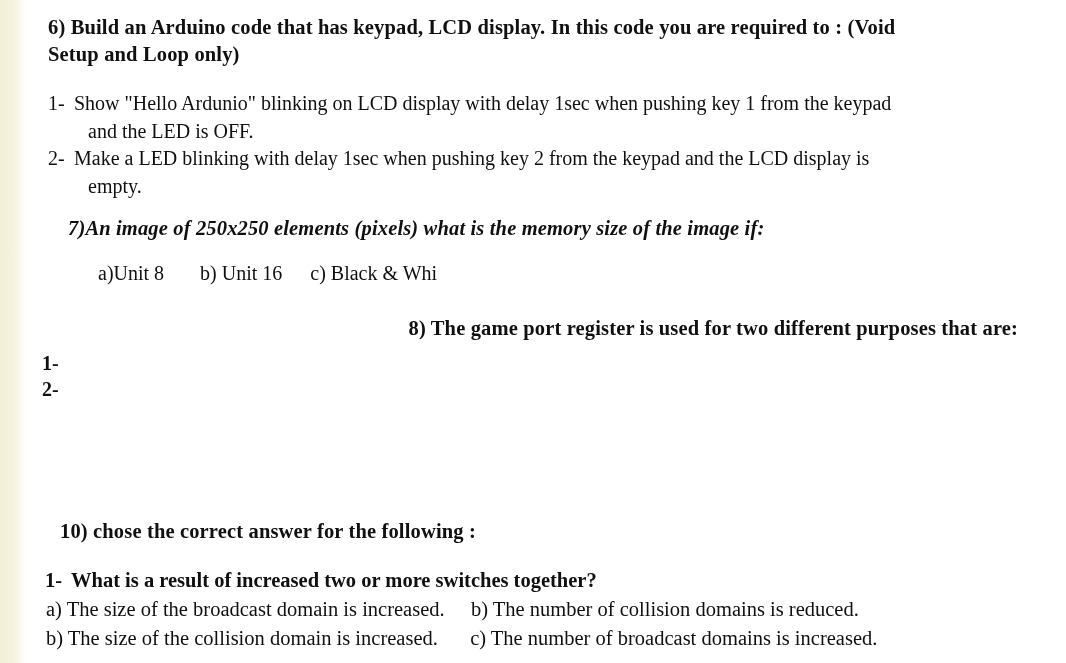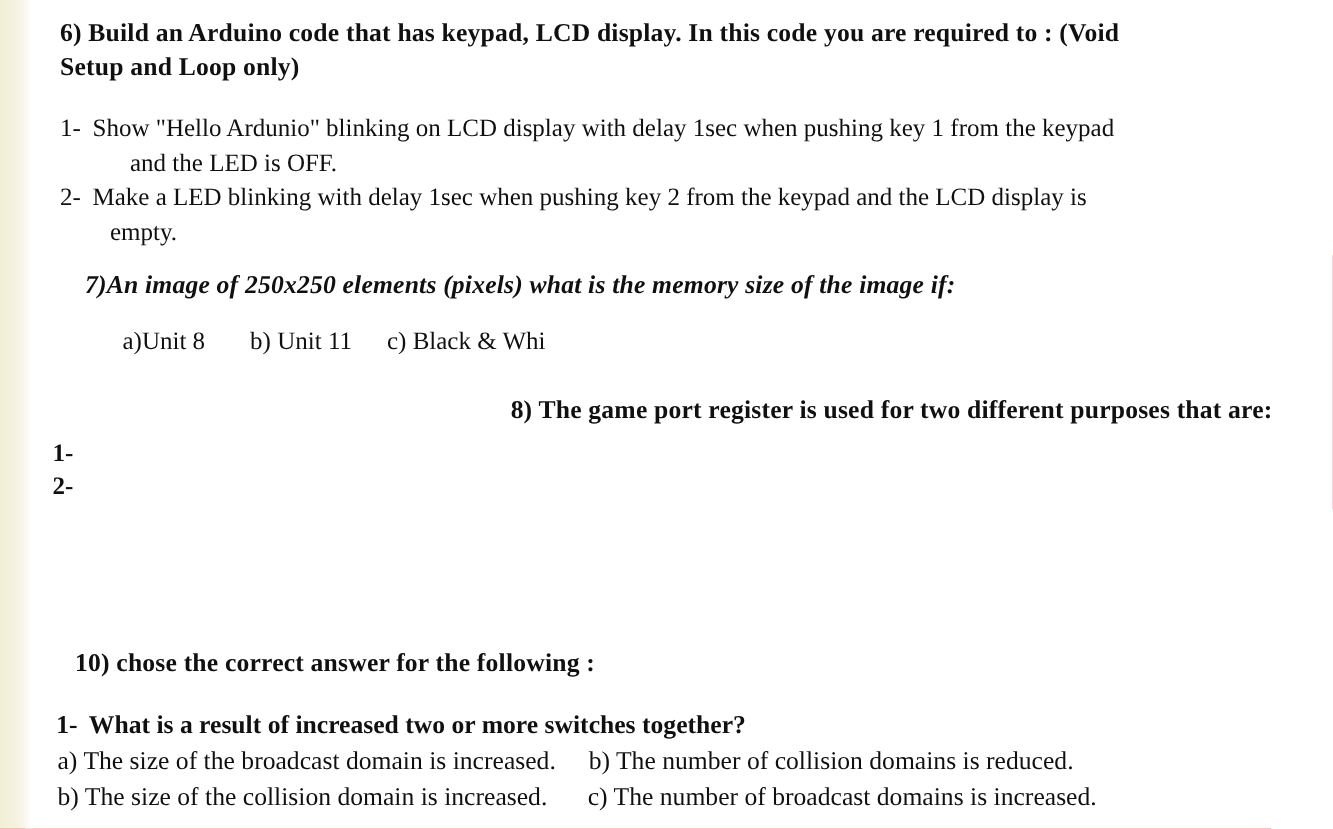--- a/index.html
+++ b/index.html
@@ -4,21 +4,21 @@
 <style>
   html, body {
     margin: 0;
     padding: 0;
     background: #ffffff;
   }
   #page {
     position: relative;
     width: 1066px;
     height: 663px;
-    background: #ef4444;
+    background: #a3a3a3;
     overflow: hidden;
     font-family: "Liberation Serif", "DejaVu Serif", serif;
     color: #101010;
   }
   
   #left-edge {
     position: absolute;
     left: 0; top: 0;
     width: 26px; height: 663px;
     background: linear-gradient(to right,
@@ -83,34 +83,34 @@
   <div id="paper"></div>
   <div id="left-edge"></div>
 
   <div class="blk q-head" style="left:48px; top:14px; width:1000px;">
     <span>6) Build an Arduino code that has keypad, LCD display. In this code you are required to : (Void</span><br>
     <span>Setup and Loop only)</span>
   </div>
 
   <div class="blk sub-item" style="left:48px; top:90px; width:990px;">
     <span class="num">1-</span><span>Show "Hello Ardunio" blinking on LCD display with delay 1sec when pushing key 1 from the keypad</span><br>
-    <span class="num"></span><span style="margin-left:30px;">and the LED is OFF.</span>
+    <span class="num"></span><span style="margin-left:14px;">and the LED is OFF.</span>
   </div>
 
   <div class="blk sub-item" style="left:48px; top:145px; width:990px;">
     <span class="num">2-</span><span>Make a LED blinking with delay 1sec when pushing key 2 from the keypad and the LCD display is</span><br>
     <span class="num"></span><span style="margin-left:14px;">empty.</span>
   </div>
 
   <div class="blk q-head" style="left:68px; top:215px; width:960px;font-style:italic;">7)An image of 250x250 elements  (pixels) what is the memory size of the image if:</div>
 
   <div class="blk opt-row" style="left:98px; top:260px; width:800px; font-weight:normal;">
     <span>a)Unit 8</span>
     <span style="display:inline-block;width:26px;"></span>
-    <span>b) Unit 11</span>
+    <span>b) Unit 16</span>
     <span style="display:inline-block;width:18px;"></span>
     <span>c) Black &amp; Whi</span>
   </div>
 
   <div class="blk q-head" style="left:58px; top:315px; width:960px;text-align:right;">8) The game port register is used for two different purposes that are:</div>
 
   <div class="blk fill-num" style="left:42px; top:352px;">1-</div>
   <div class="fill-rule" style="left:80px; top:375px; width:198px;"></div>
 
   <div class="blk fill-num" style="left:42px; top:378px;">2-</div>

